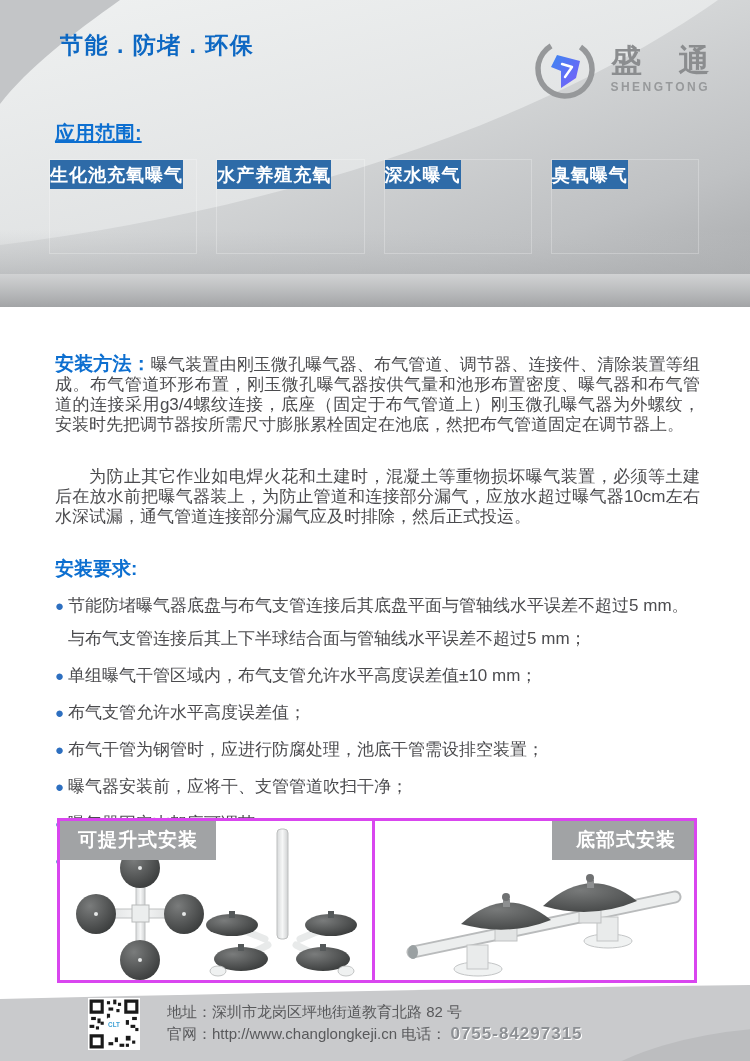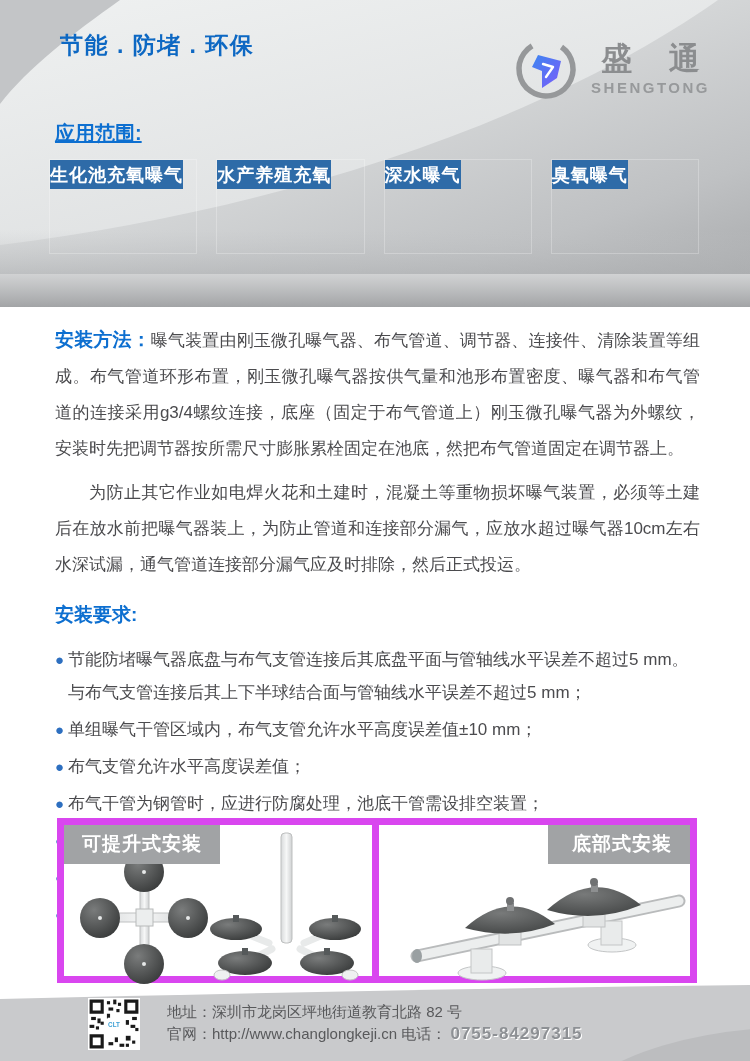--- a/index.html
+++ b/index.html
@@ -9,21 +9,21 @@
 
   
   .header { position:absolute; left:0; top:0; width:750px; height:274px;
             background:linear-gradient(160deg,#cdcfd1 0%,#d6d8d9 45%,#bfc1c3 80%,#aaacae 100%); }
   .header svg.swoosh { position:absolute; left:0; top:0; }
   .main-title { position:absolute; left:60px; top:30px; font-size:23px; font-weight:bold;
                 color:#0d68c3; letter-spacing:1.5px; }
   .logo { position:absolute; right:40px; top:36px; display:flex; align-items:center; }
   .logo-text { margin-left:12px; text-align:center; }
   .logo-cn { font-size:31px; font-weight:bold; color:#8b8d8f; letter-spacing:14px; margin-right:-14px; line-height:1.1; }
-  .logo-en { font-size:15px; font-weight:bold; color:#97999b; letter-spacing:2.5px; margin-top:2px; }
+  .logo-en { font-size:12px; font-weight:bold; color:#97999b; letter-spacing:2.5px; margin-top:2px; }
 
   .apps-heading { position:absolute; left:55px; top:120px; font-size:20px; font-weight:bold; color:#0d6fd0;text-decoration:underline; }
 
   .gallery { position:absolute; left:50px; top:160px; width:648px; display:flex; gap:21px; }
   .fig { flex:1; display:flex; flex-direction:row; box-shadow:0 0 0 1px rgba(255,255,255,.25); }
   .photo { height:93px; position:relative; overflow:hidden; }
   .caption { height:29px; background:#2e6ba8; color:#ffffff; font-size:18px; font-weight:bold;
              display:flex; align-items:center; justify-content:center; letter-spacing:1px; }
 
   
@@ -50,31 +50,31 @@
   .p4 .grass { position:absolute; left:0; top:18px; width:26px; height:26px; background:#5d8a46; transform:skewY(18deg); }
   .p4 .foam { position:absolute; inset:30px 0 0 20px; background:
         repeating-radial-gradient(circle at 60% 55%, rgba(240,243,243,.75) 0 3px, rgba(0,0,0,0) 4px 10px); }
   .p4 .rail1 { position:absolute; left:-8px; top:52px; width:120%; height:3px; background:#8e2a22; transform:rotate(-9deg); box-shadow:0 22px 0 0 #7d241d; }
   .p4 .rail2 { position:absolute; left:-4px; top:16px; width:70%; height:3px; background:#8e2a22; transform:rotate(24deg); transform-origin:left; }
   .p4 .post { position:absolute; inset:20px 0 0 0; background:
         repeating-linear-gradient(90deg, rgba(0,0,0,0) 0 26px, #7d241d 26px 29px, rgba(0,0,0,0) 29px 58px); }
 
   
   .content { position:absolute; left:55px; top:322px; width:645px; color:#4b4b4e; font-size:17px; }
-  .content p { line-height:36px; text-align:justify; }
+  .content p { line-height:20px; text-align:justify;margin-top:32px; }
   .h-blue { color:#0d6fd0; font-weight:bold; font-size:19px; }
   .para2 { text-indent:2em; margin-top:8px; }
   .req-heading { margin-top:14px; font-size:19px; }
   .bullets { margin-top:10px; }
   .bullet-item { display:flex; line-height:33px; margin-bottom:4px; }
   .dot { color:#2d6fc0; font-size:15px; margin-right:4px; line-height:33px; }
 
   
   .boxes { position:absolute; left:57px; top:818px; width:641px; height:165px; display:flex; }
-  .mount-box { position:relative; background:#ffffff; border:7px solid #d946ef; height:165px; }
+  .mount-box { position:relative; background:#ffffff; border:3px solid #d946ef; height:165px; }
   .mount-box.left  { width:316px; border-right-width:1px; }
   .mount-box.right { width:325px; margin-left:-1px; }
   .tab { position:absolute; top:0; background:#a1a3a5; color:#ffffff; font-size:19px; font-weight:bold;
          padding:6px 18px 7px 18px; letter-spacing:1px; }
   .tab.tl { left:0; }
   .tab.tr { right:0;padding-left:24px; }
 
   
   .footer { position:absolute; left:0; bottom:0; width:750px; height:76px; }
   .footer svg.band { position:absolute; left:0; top:0; }

